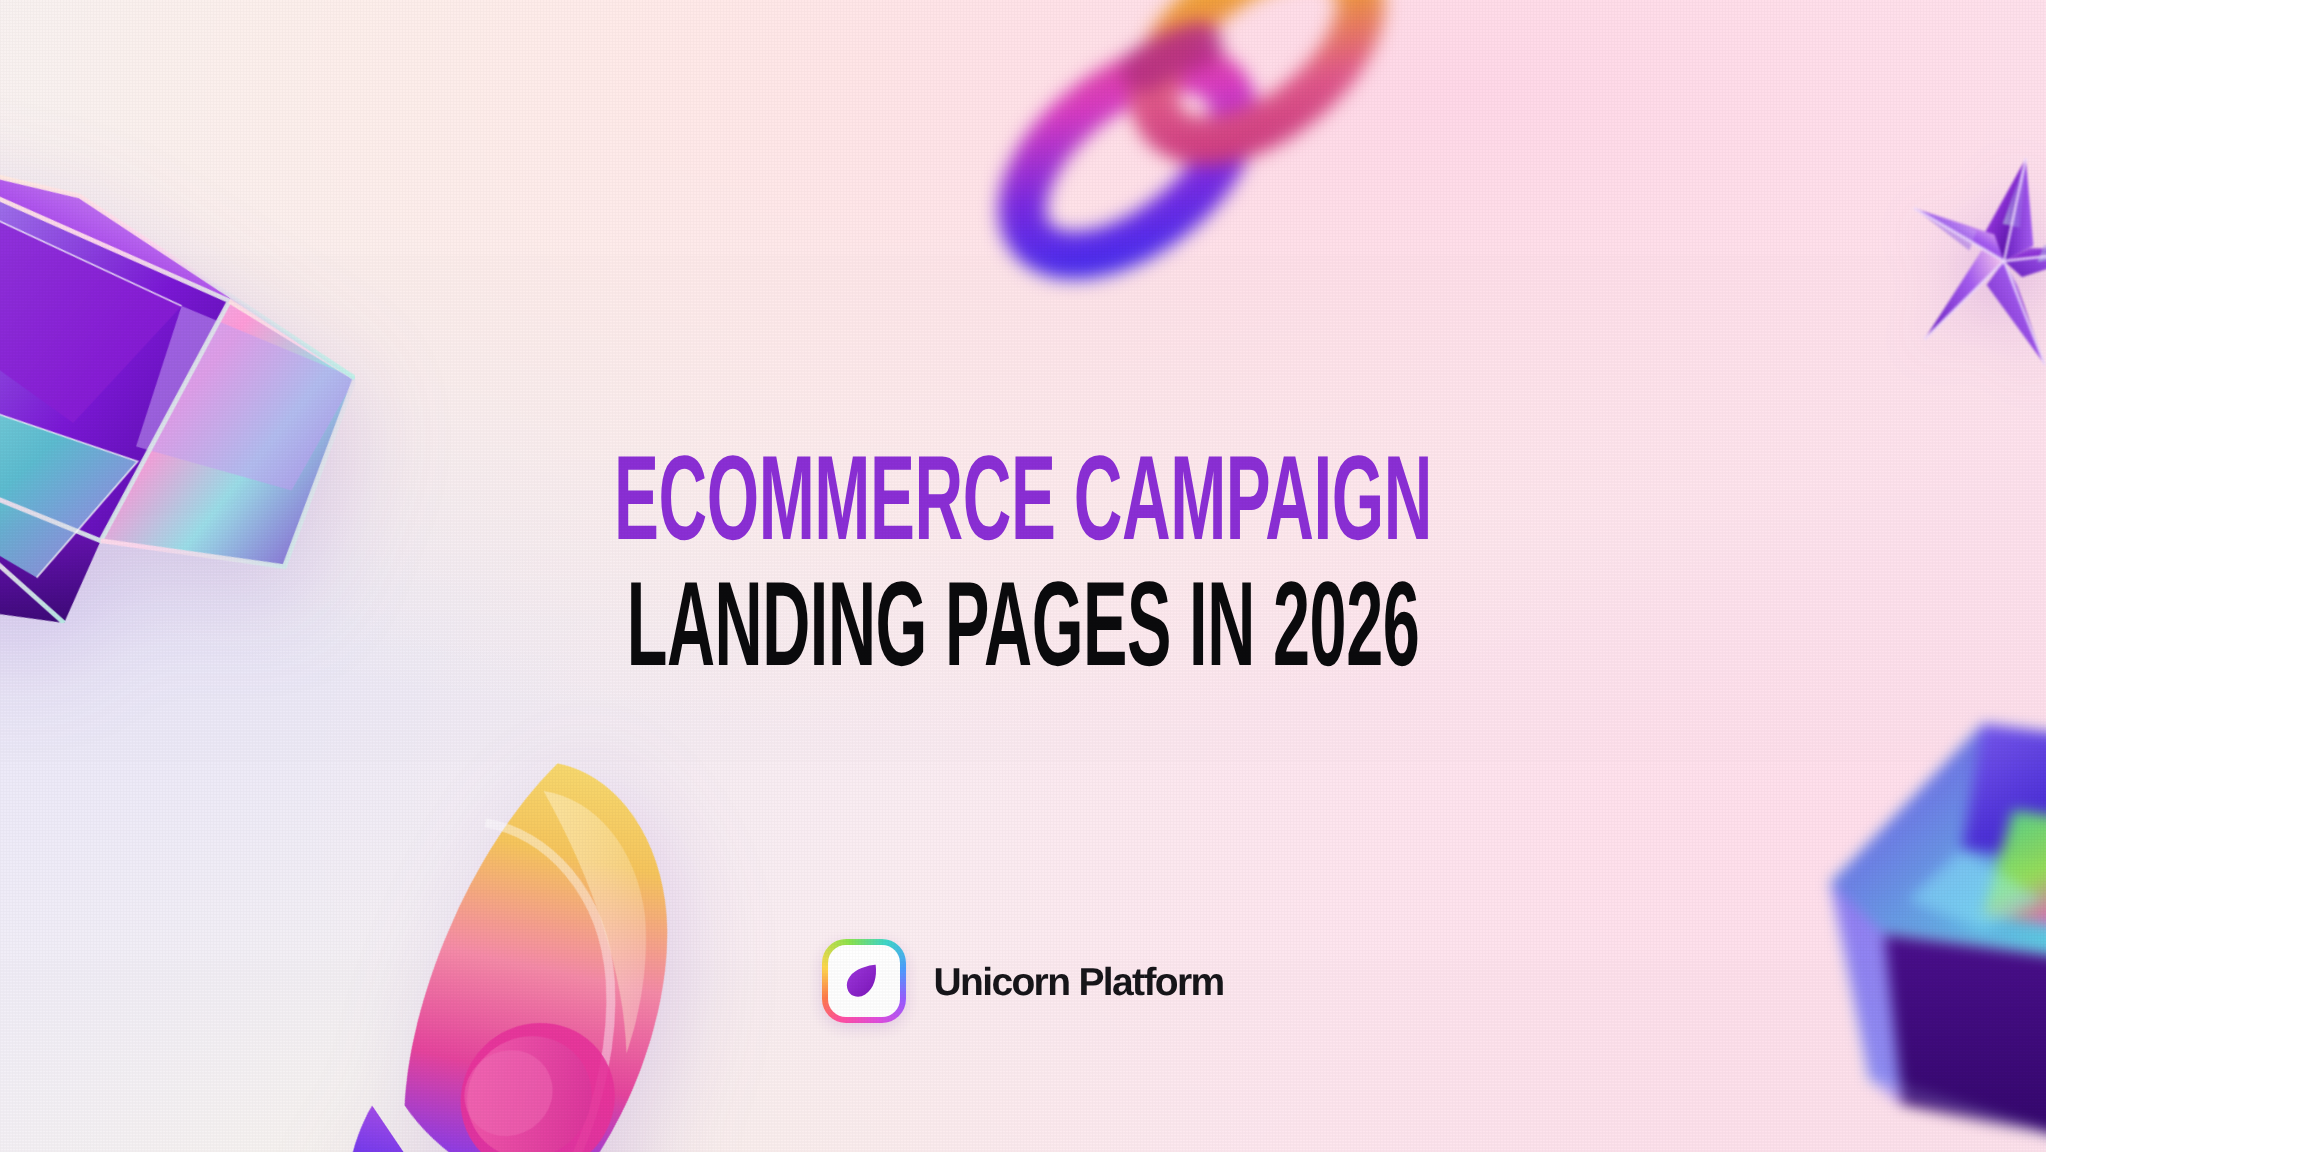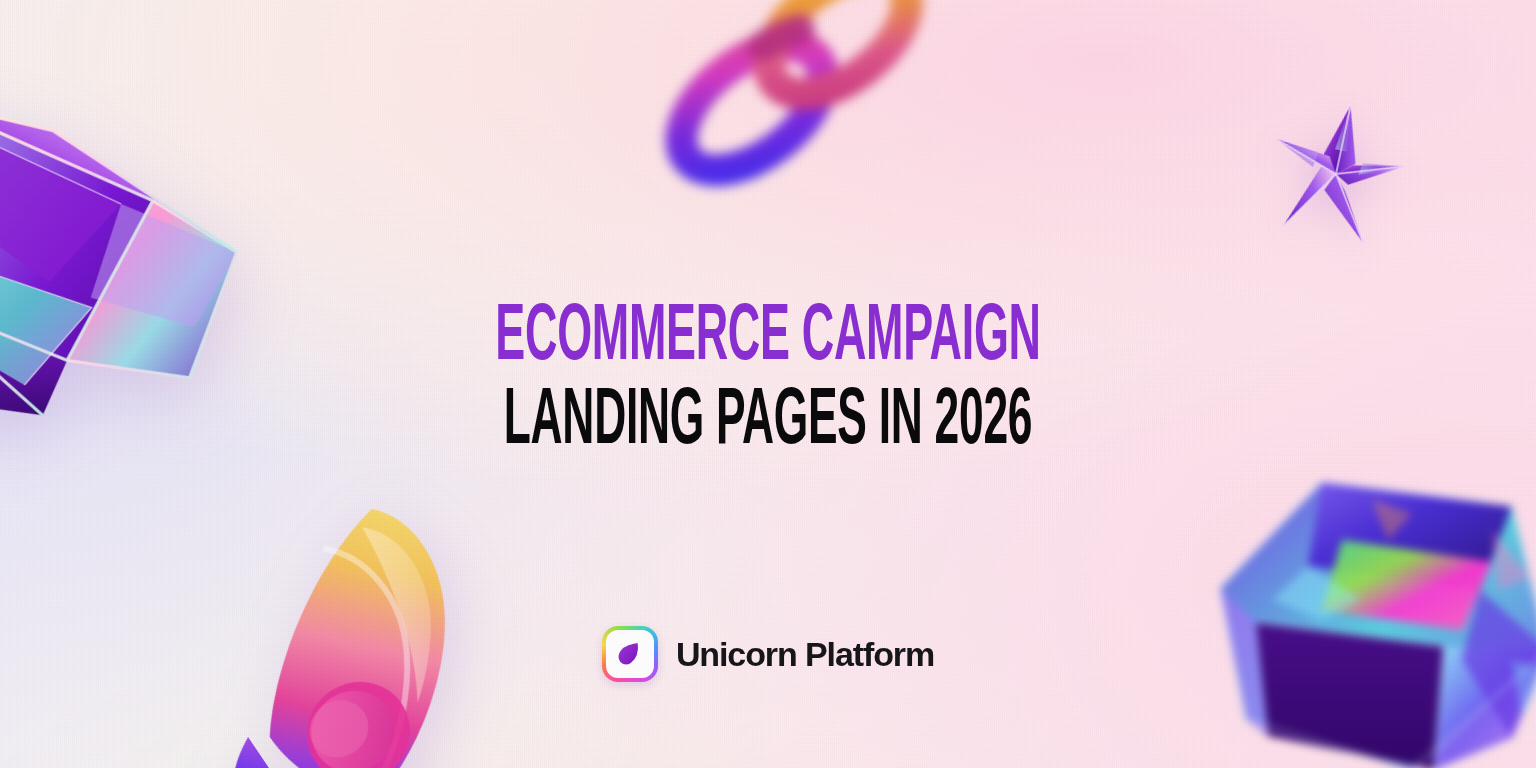--- a/index.html
+++ b/index.html
@@ -5,21 +5,21 @@
 <style>
   * { margin:0; padding:0; box-sizing:border-box; }
   html, body {
     width:1536px; height:768px;
     overflow:hidden;
     font-family:"Liberation Sans", sans-serif;
   }
 
   #stage {
     position:relative;
-    width:1536px; height:768px;
+    width:1364px; height:768px;
     overflow:hidden;
     background:
       radial-gradient(120% 95% at 72% 8%,  rgba(255,214,232,0.95) 0%, rgba(255,226,238,0.55) 38%, rgba(255,236,243,0.0) 68%),
       radial-gradient(95% 80% at 42% 6%,   rgba(255,248,221,0.98) 0%, rgba(255,250,232,0.55) 42%, rgba(255,252,242,0.0) 72%),
       radial-gradient(105% 90% at 92% 72%, rgba(255,222,235,0.92) 0%, rgba(255,232,241,0.45) 45%, rgba(255,240,246,0.0) 75%),
       radial-gradient(100% 95% at 6% 52%,  rgba(233,230,248,0.95) 0%, rgba(240,238,250,0.5) 45%, rgba(246,245,252,0.0) 76%),
       linear-gradient(118deg, #eeecf8 0%, #f4f0f6 16%, #fdf7e9 36%, #fdf1e8 52%, #fde8ee 70%, #fcdfe9 86%, #fbdfe9 100%);
     padding-left: 32px;
   }
 
@@ -90,21 +90,21 @@
   #brand-mark-inner {
     width:100%; height:100%;
     border-radius:12px;
     background:#ffffff;
     display:flex; align-items:center; justify-content:center;
   }
   #brand-mark-inner svg { width:30px; height:30px; display:block; }
   #brand-name {
     font-family:"Liberation Sans", sans-serif;
     font-weight:700;
-    font-size:34px;
+    font-size:26px;
     letter-spacing:-1.1px;
     color:#17161a;
     white-space:nowrap;
   }
 
   
   #grain {
     position:absolute; inset:0; z-index:8; pointer-events:none;
     opacity:0.035;
     background-image:

